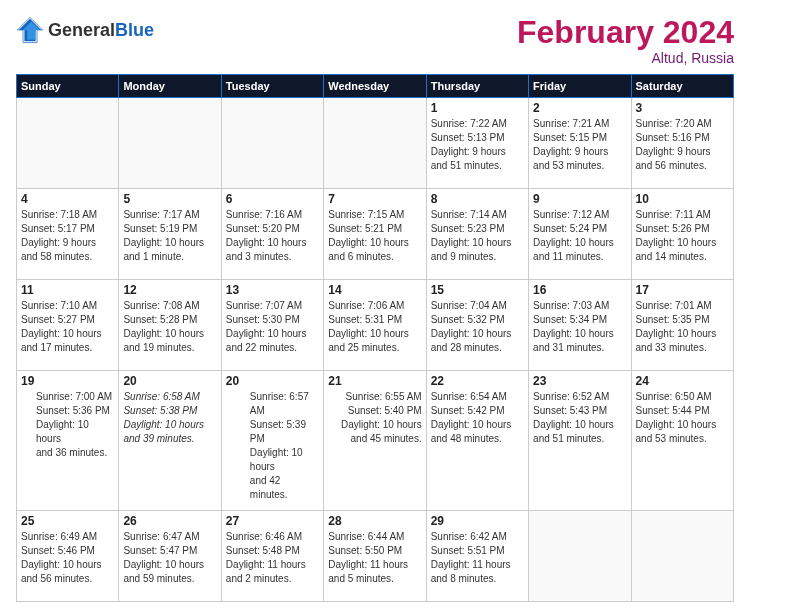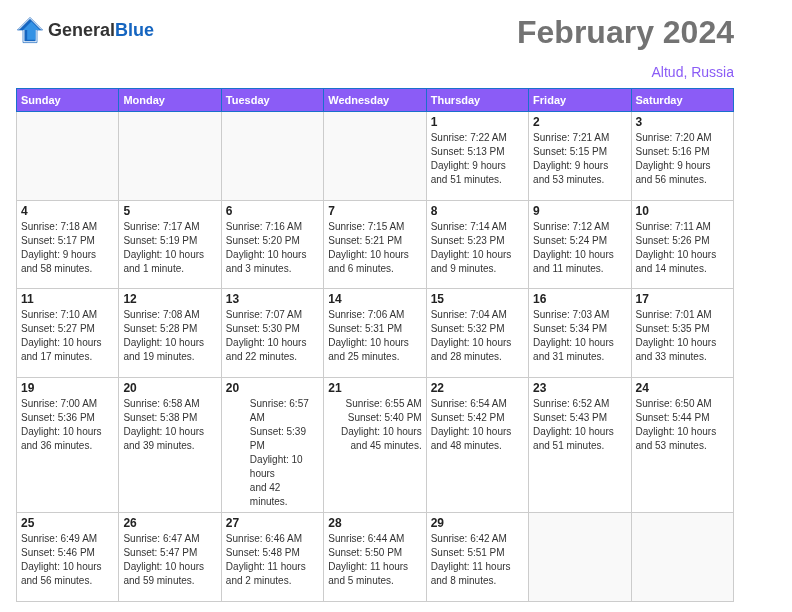--- a/index.html
+++ b/index.html
@@ -38,37 +38,37 @@
     .logo-icon {
       width: 28px;
       height: 28px;
     }
     .title-block {
       text-align: right;
     }
     .title-month {
       font-size: 32px;
       font-weight: bold;
-      color: #737373;
+      color: #be185d;
       line-height: 1;
     }
     .title-location {
       font-size: 14px;
-      color: #8b5cf6;
-      margin-top: 16px;
+      color: #701a75;
+      margin-top: 2px;
     }
     .calendar {
       flex: 1;
       border: 1px solid #ccc;
       border-collapse: collapse;
       width: 100%;
       table-layout: fixed;
     }
     .calendar th {
-      background: #8b5cf6;
+      background: #0f172a;
       color: #fff;
       font-size: 11px;
       font-weight: bold;
       padding: 5px 4px;
       text-align: left;
       border: 1px solid #1a70cc;
     }
     .calendar td {
       vertical-align: top;
       border: 1px solid #ccc;
@@ -254,28 +254,28 @@
             <span class="day-num">17</span>
             <div class="day-info" style="white-space: pre-line;">Sunrise: 7:01 AM
 Sunset: 5:35 PM
 Daylight: 10 hours
 and 33 minutes.</div>
           </td>
         </tr>
         <tr>
           <td>
             <span class="day-num">19</span>
-            <div class="day-info" style="white-space: pre-line;">Sunrise: 7:00 AM
+            <div class="day-info" style="white-space: pre-line; margin-left: 15px;">Sunrise: 7:00 AM
 Sunset: 5:36 PM
 Daylight: 10 hours
 and 36 minutes.</div>
           </td>
           <td>
             <span class="day-num">20</span>
-            <div class="day-info" style="white-space: pre-line;">Sunrise: 6:58 AM
+            <div class="day-info" style="white-space: pre-line; font-style: italic;">Sunrise: 6:58 AM
 Sunset: 5:38 PM
 Daylight: 10 hours
 and 39 minutes.</div>
           </td>
           <td>
             <span class="day-num">20</span>
             <div class="day-info" style="white-space: pre-line; margin-left: 24px;">Sunrise: 6:57 AM
 Sunset: 5:39 PM
 Daylight: 10 hours
 and 42 minutes.</div>

